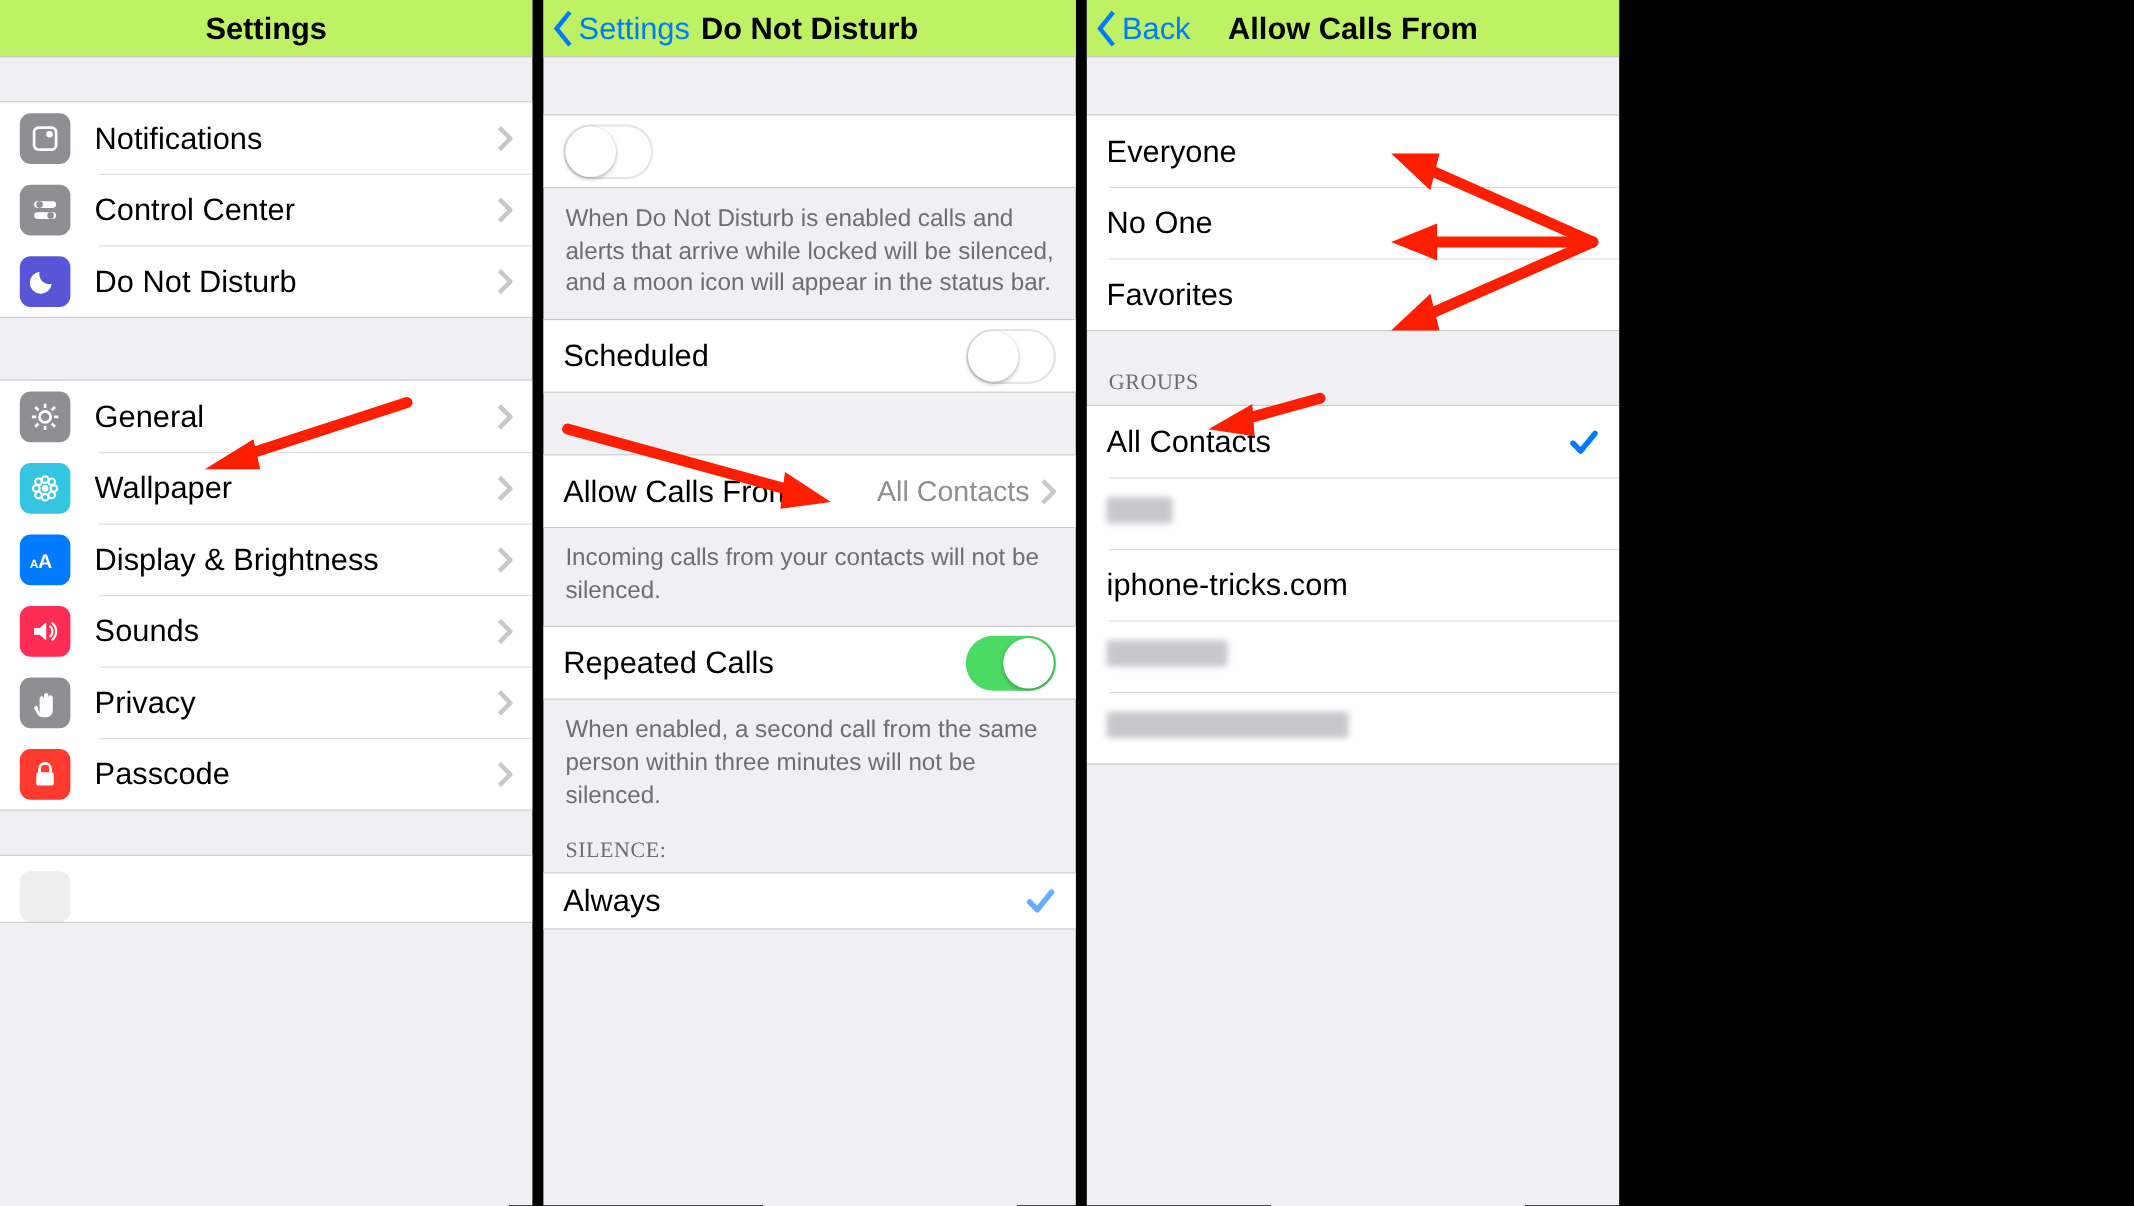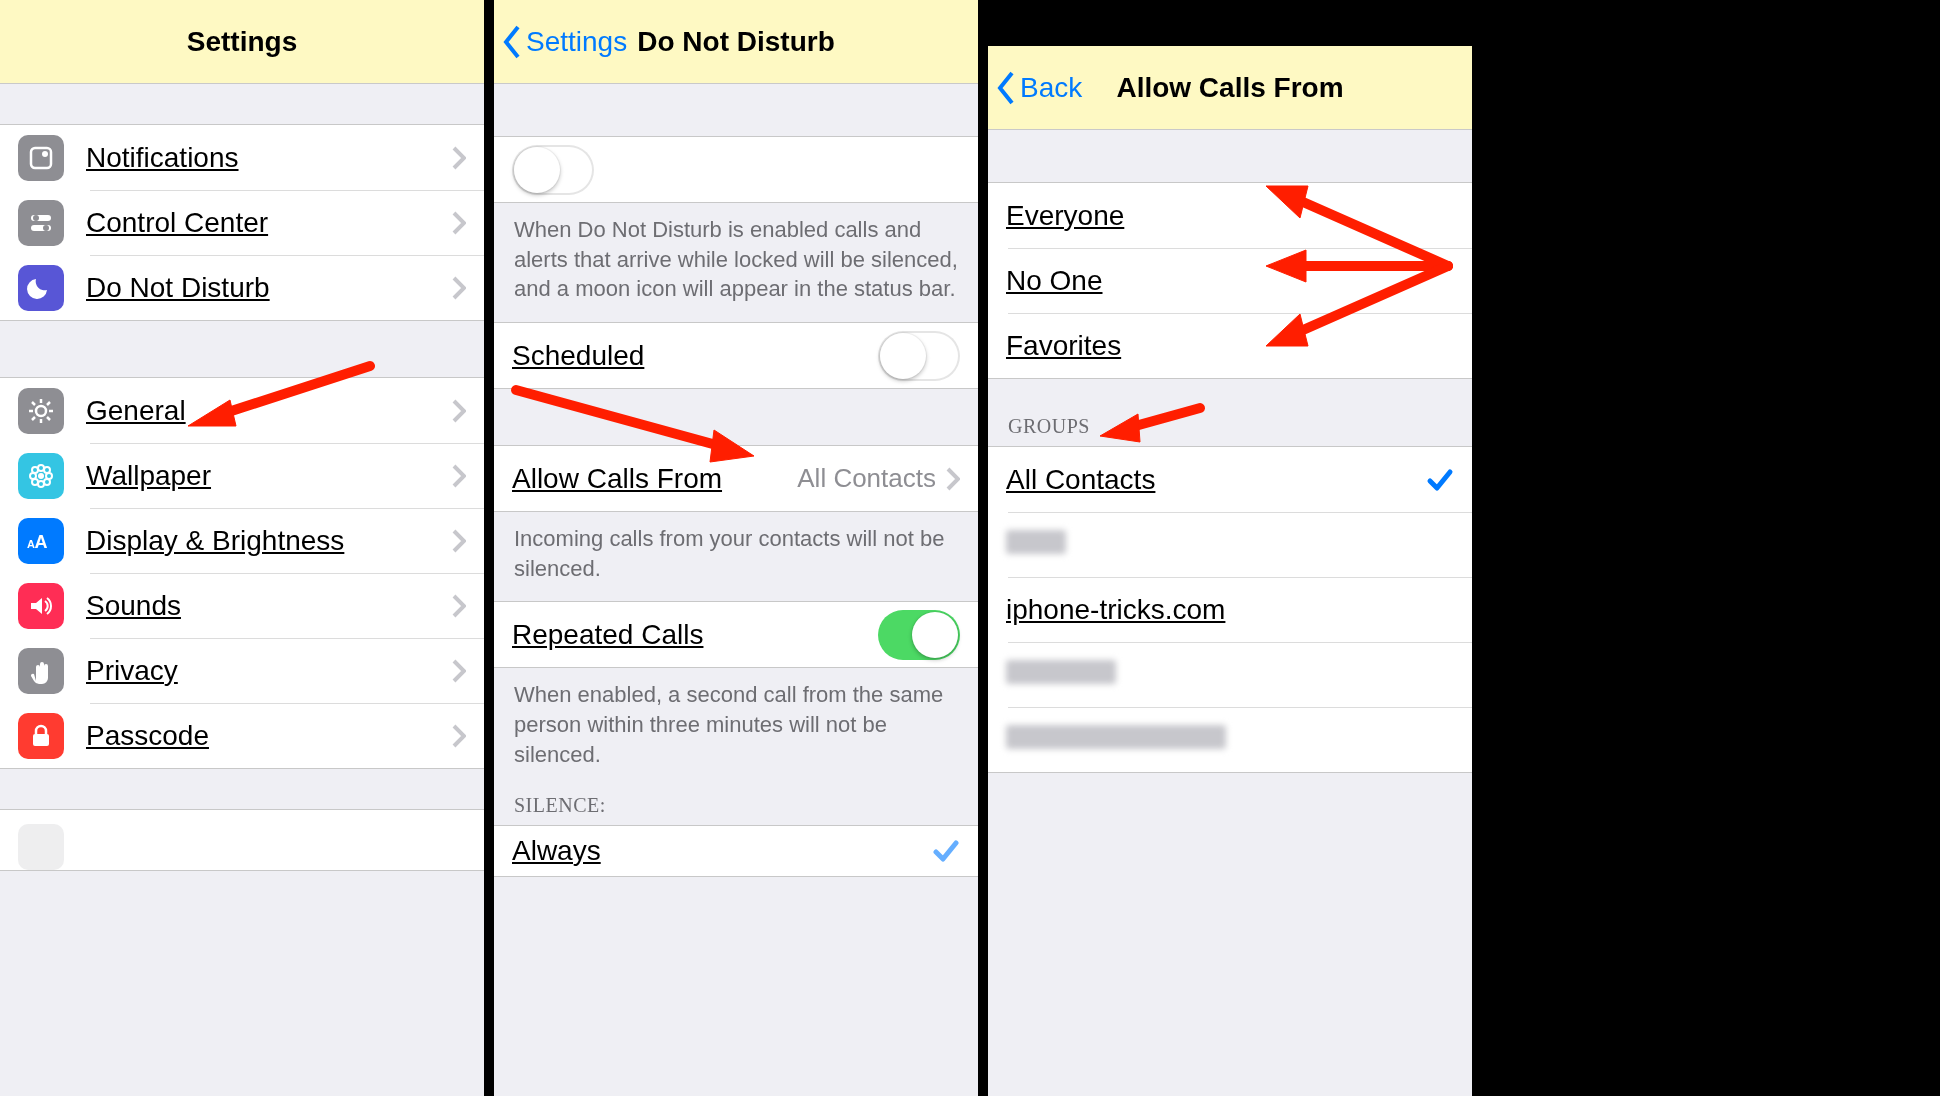--- a/index.html
+++ b/index.html
@@ -16,29 +16,29 @@
     height:100%;
   }
   .screen {
     position:relative;
     flex:0 0 auto;
     background:#efeff4;
     overflow:hidden;
   }
   .screen.s1 { width:484px; }
   .screen.s2 { width:484px; }
-  .screen.s3 { width:484px;margin-top:46px; }
+  .screen.s3 { width:484px; }
   .divider {
     flex:0 0 10px;
     background:#000;
   }
   
   .navbar {
-    height:84px;
-    background:#fef9c3;
+    height:52px;
+    background:#bef264;
     border-bottom:1px solid #c9c9c9;
     display:flex;
     align-items:center;
     justify-content:center;
     position:relative;
     font-size:28px;
   }
   .nav-title {
     font-weight:600;
     color:#000;
@@ -95,21 +95,20 @@
     align-items:center;
     justify-content:center;
     margin-right:22px;
     flex:0 0 46px;
   }
   .icon-wrap svg { width:28px; height:28px; fill:#fff; }
   .row-label {
     flex:1 1 auto;
     font-size:28px;
     color:#000;
-    text-decoration:underline;
   }
   .row-detail {
     font-size:26px;
     color:#8e8e93;
     margin-right:10px;
   }
   .chev {
     width:14px; height:24px;
     flex:0 0 14px;
   }

